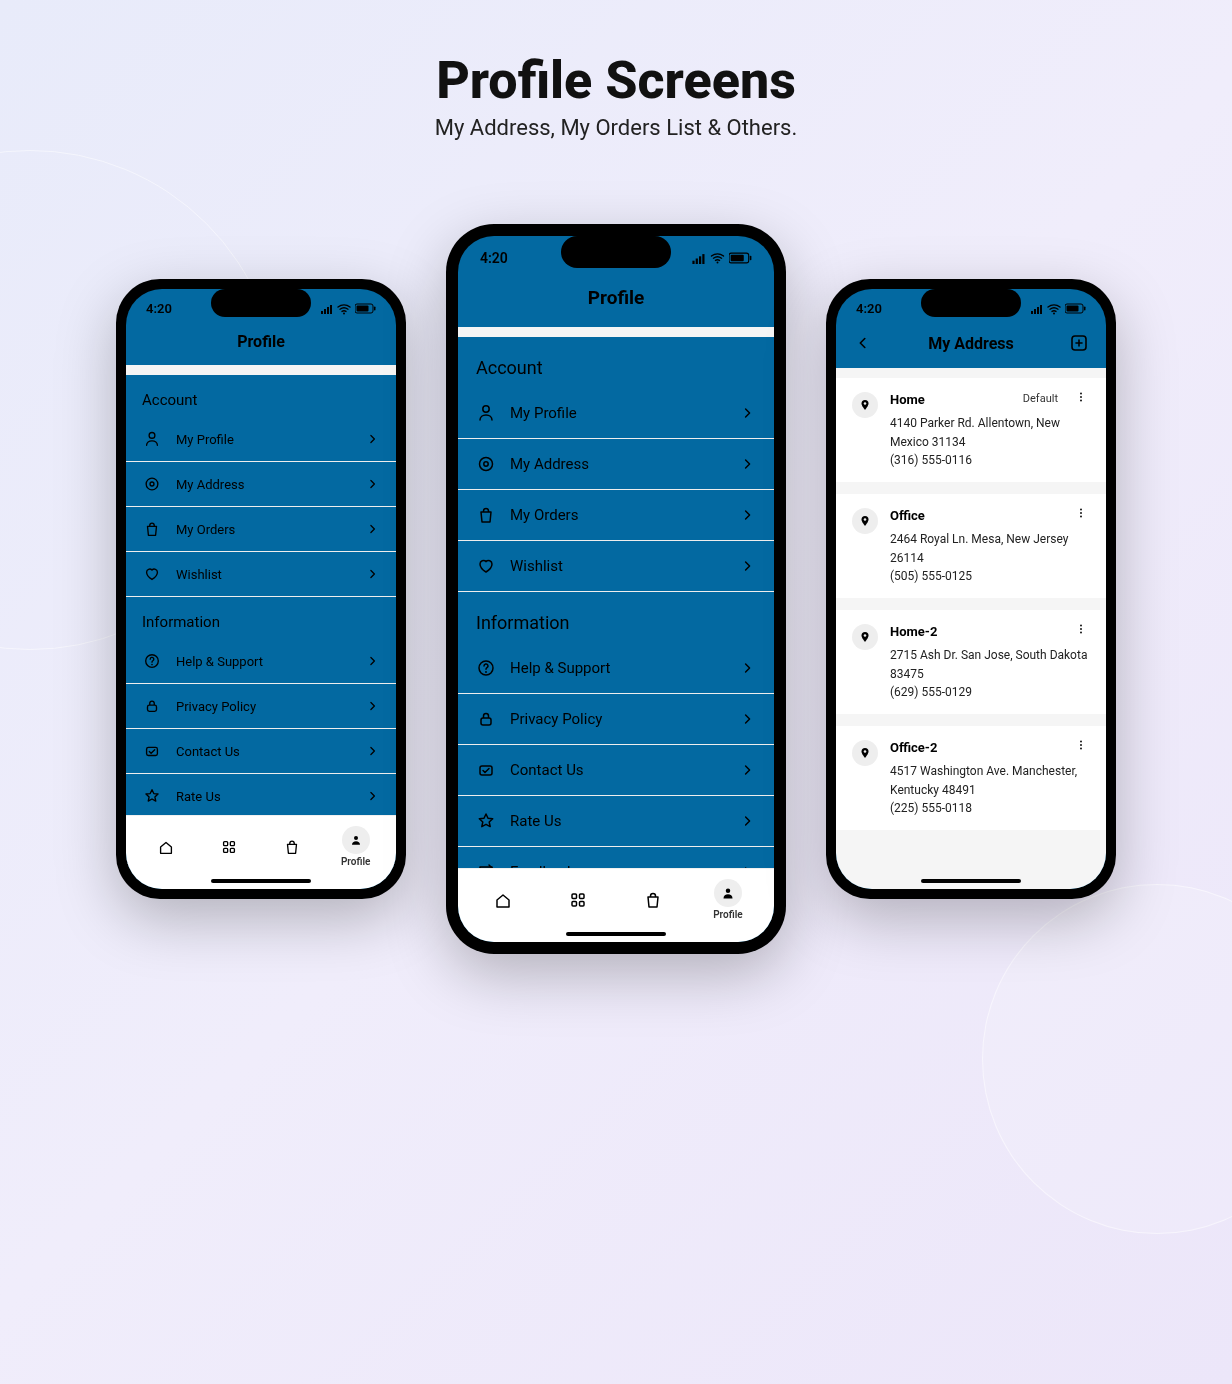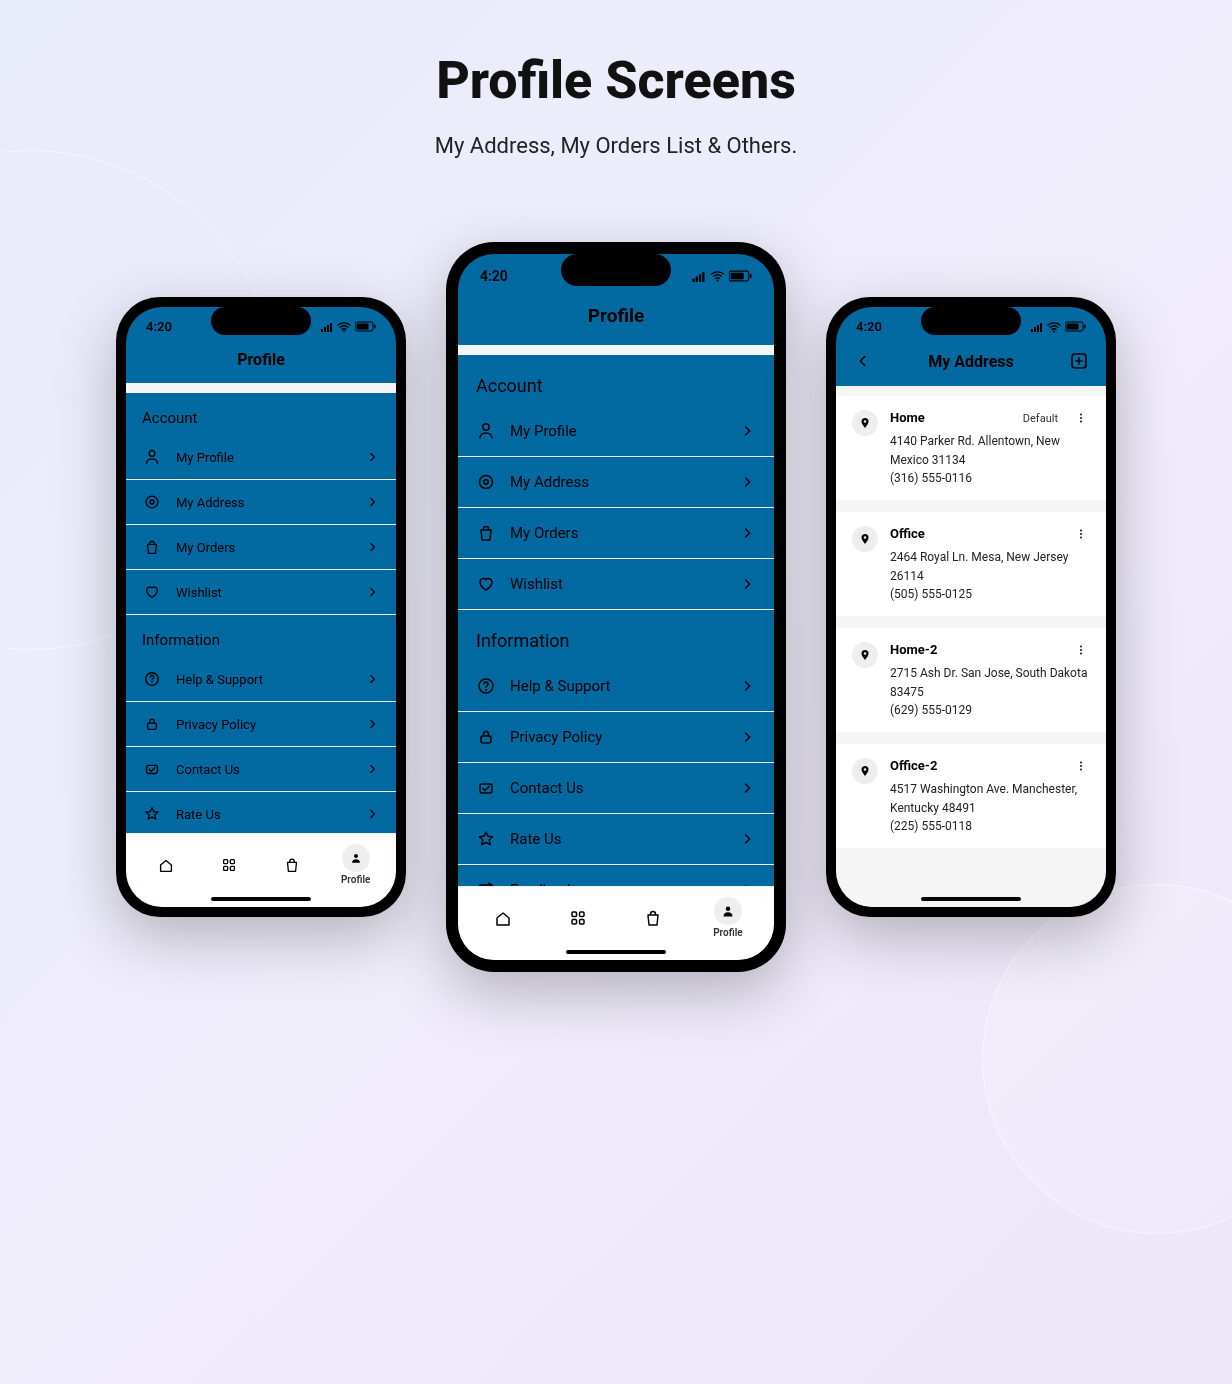--- a/index.html
+++ b/index.html
@@ -13,21 +13,21 @@
   overflow: hidden;
 }
 .circle-deco {
   position: absolute;
   border-radius: 50%;
   border: 1px solid rgba(255,255,255,0.5);
 }
 .circle-1 { width: 500px; height: 500px; top: 150px; left: -220px; }
 .circle-2 { width: 350px; height: 350px; bottom: 150px; right: -100px; background: rgba(255,255,255,0.15);}
 .header { text-align: center; margin-bottom: 80px; position: relative; z-index: 2;}
-.title { font-size: 52px; font-weight: 800; color: #111; margin-bottom: 18px; }
+.title { font-size: 52px; font-weight: 800; color: #111; }
 .subtitle { font-size: 22px; color: #222; line-height: 1.5; }
 .phones { display: flex; justify-content: center; align-items: center; gap: 40px; position: relative; z-index: 2;}
 .phone {
   background: #000;
   border-radius: 48px;
   padding: 12px;
   box-shadow: 0 20px 60px rgba(0,0,0,0.25);
   position: relative;
 }
 .phone-sm { width: 290px; height: 620px; border-radius: 44px; padding: 10px;}
@@ -116,21 +116,21 @@
 .addr-row { display: flex; align-items: flex-start; gap: 12px; }
 .addr-pin {
   width: 26px; height: 26px;
   background: #eee;
   border-radius: 50%;
   display: flex; align-items: center; justify-content: center;
   flex-shrink: 0;
   margin-top: 2px;
 }
 .addr-body { flex: 1; font-size: 12px; line-height: 1.55; }
-.addr-name-row { display: flex; align-items: center; gap: 8px; margin-bottom: 4px;}
+.addr-name-row { display: flex; gap: 8px; margin-bottom: 4px;}
 .addr-name { font-weight: 700; font-size: 13px; }
 .addr-default { font-size: 11px; color: #333; margin-left: auto; margin-right: 6px;}
 .addr-more { cursor: pointer; padding: 0 2px; }
 .addr-text { color: #222; }
 svg { display: block; }
 </style>
 </head>
 <body>
 
 <div class="circle-deco circle-1"></div>

